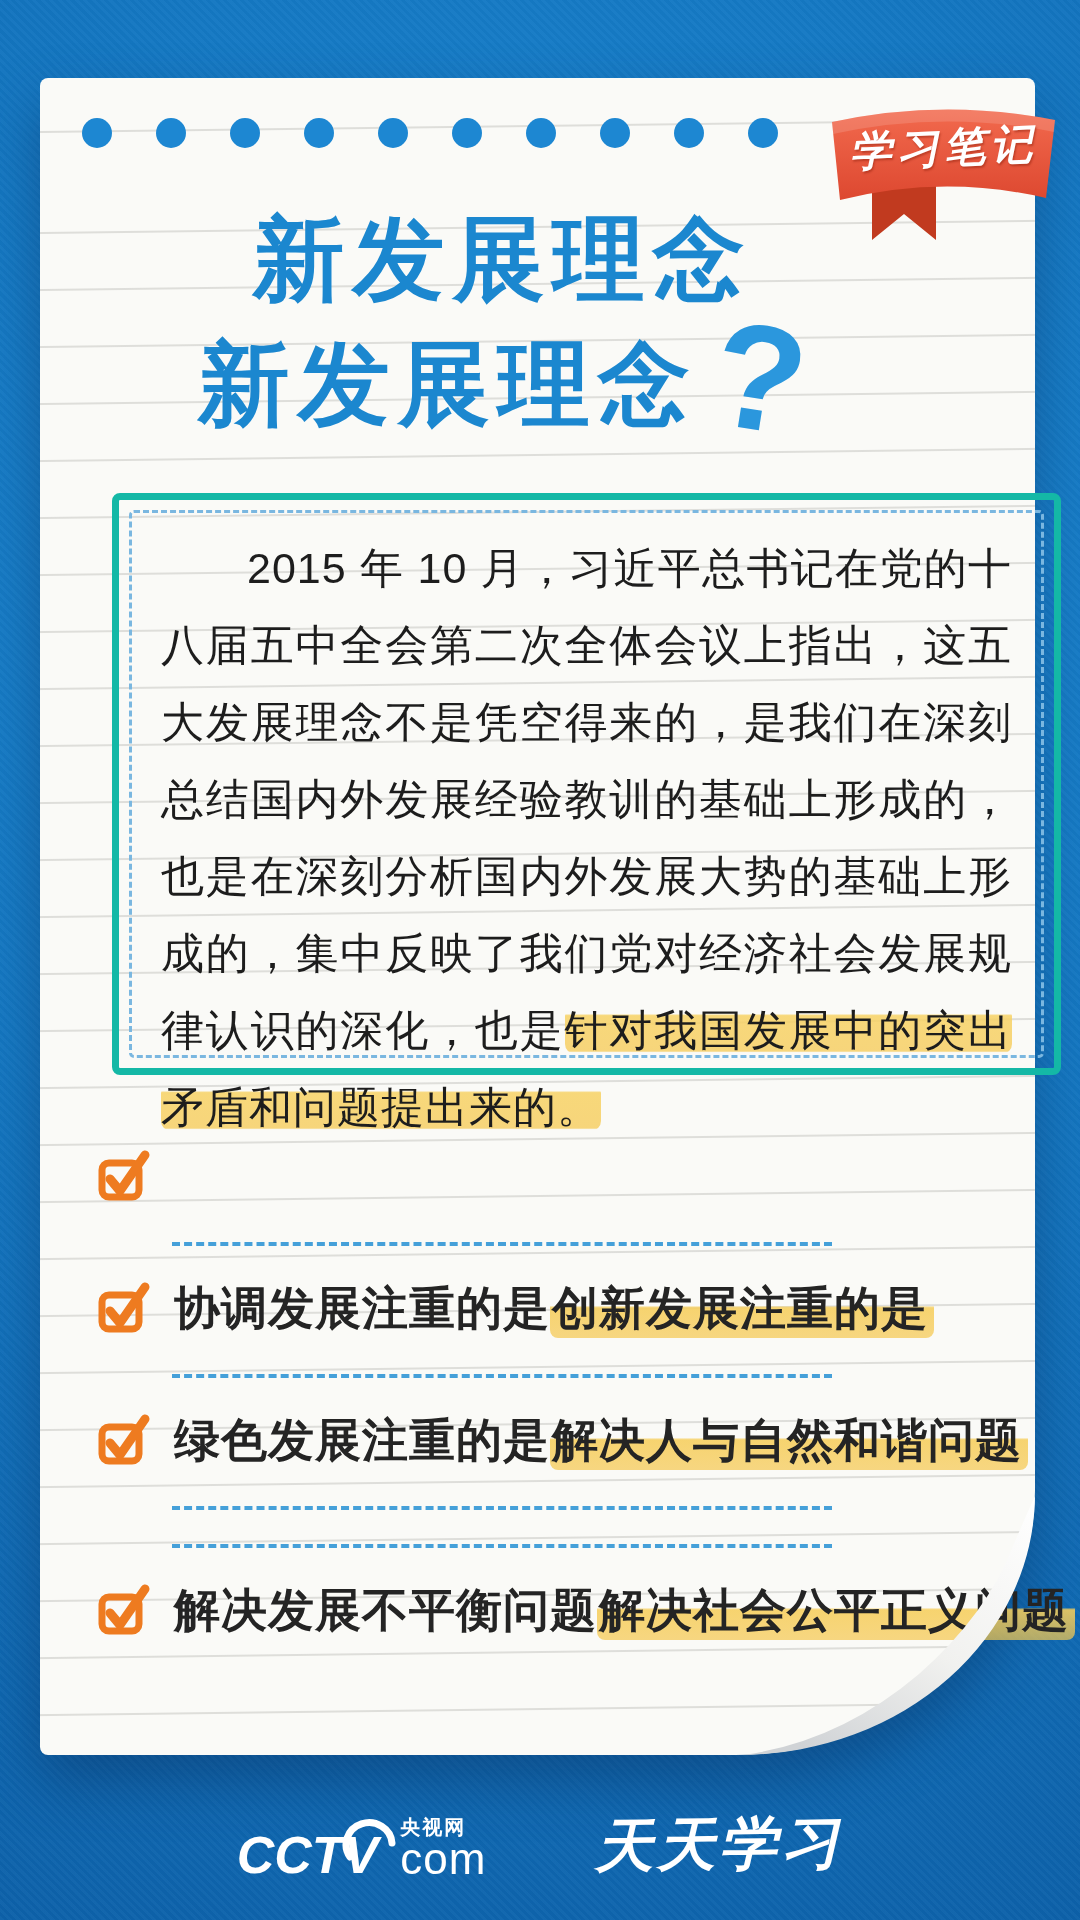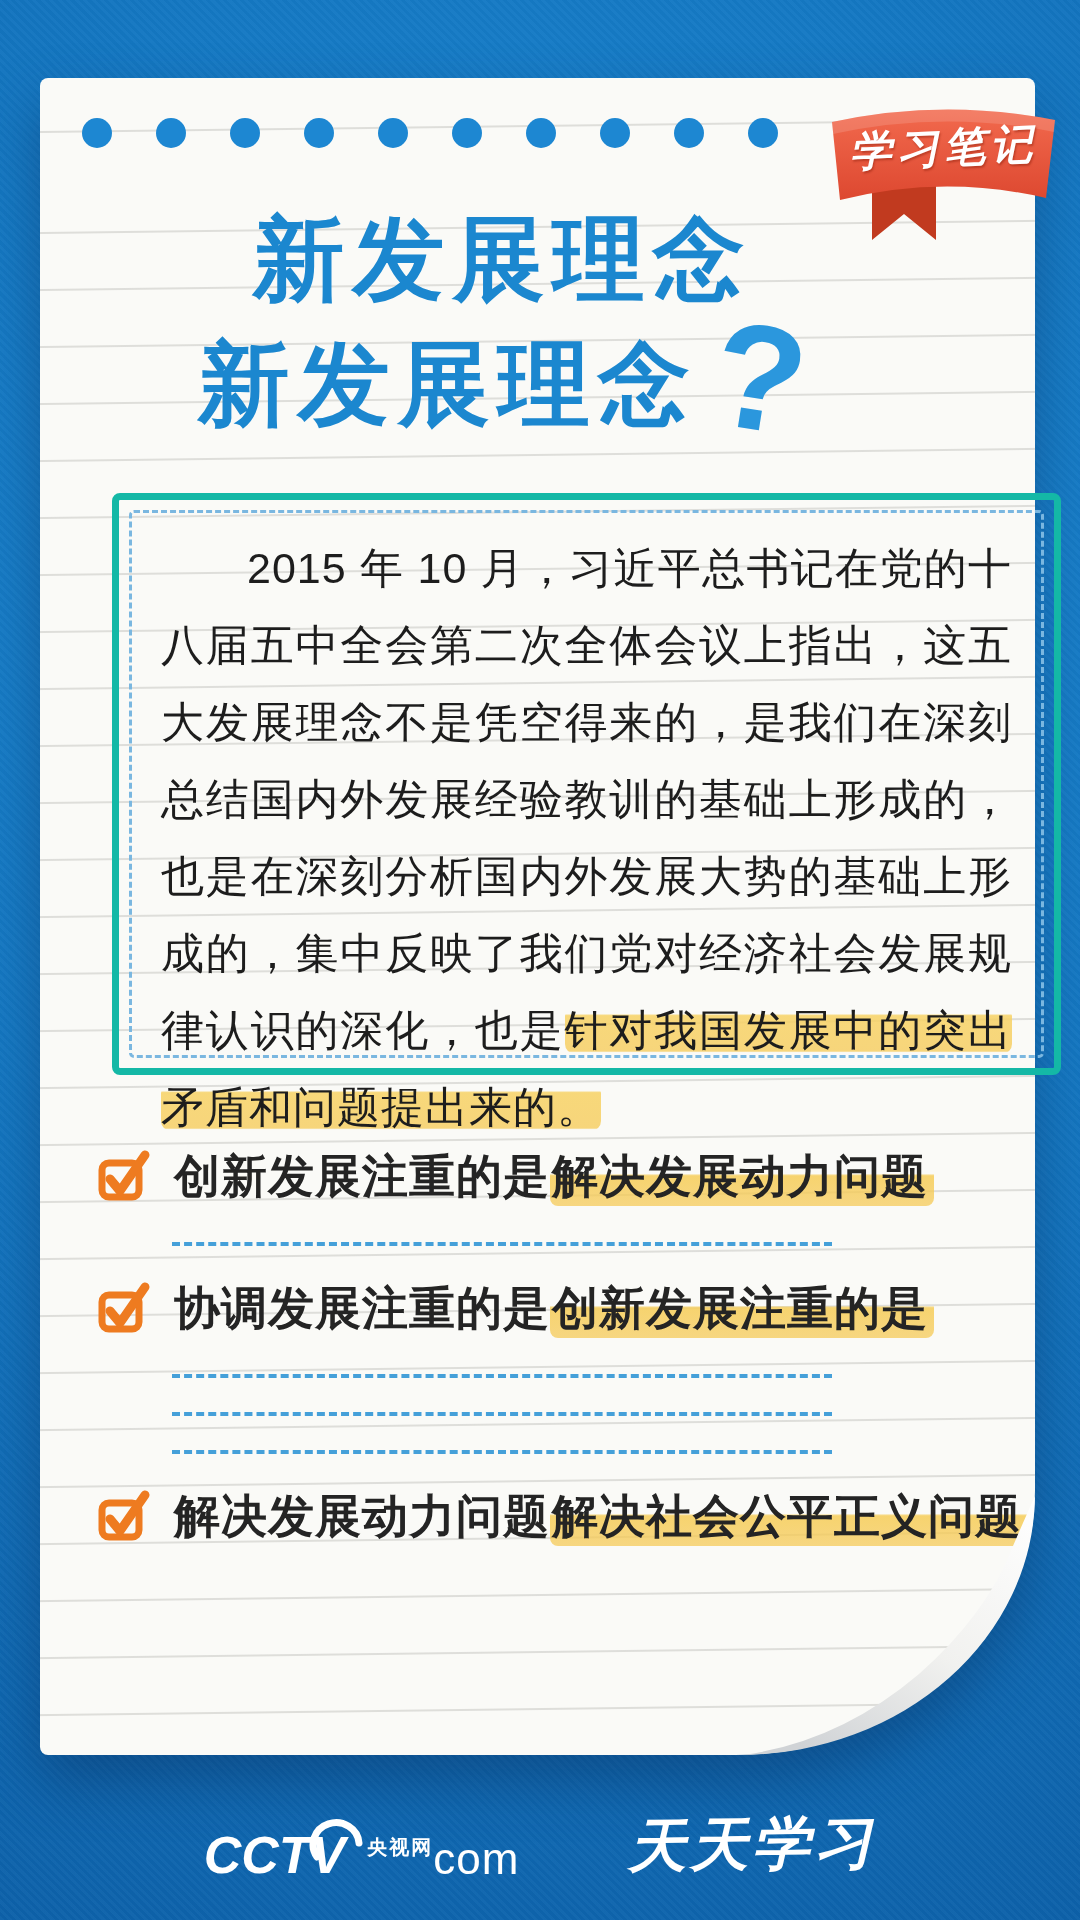--- a/index.html
+++ b/index.html
@@ -97,21 +97,21 @@
   
   .footer{
     position:absolute;left:0;right:0;top:1790px;height:110px;z-index:1;
     display:flex;justify-content:center;align-items:center;gap:109px;color:#fff;
   }
   .cctv-logo{display:flex;align-items:flex-end;position:relative;}
   .cctv-word{
     font-weight:900;font-style:italic;font-size:52px;letter-spacing:0px;line-height:52px;
   }
   .swoosh{margin-left:-38px;margin-bottom:14px;}
-  .stack{display:flex;flex-direction:row;align-items:flex-start;line-height:1;margin-left:2px;}
+  .stack{display:flex;flex-direction:column;align-items:flex-start;line-height:1;margin-left:2px;}
   .stack .cn{font-size:20px;letter-spacing:2px;font-weight:700;}
   .stack .com{font-size:44px;font-weight:400;letter-spacing:1px;}
   .brand{
     font-family:"DejaVu Serif",serif;font-style:italic;font-weight:700;
     font-size:58px;letter-spacing:4px;transform:rotate(-1deg);
   }
 </style>
 </head>
 <body>
 
@@ -143,43 +143,49 @@
     <div class="quote-box">
       <p><span>2015 年 10 月，习近平总书记在党的十八届五中全会第二次全体会议上指出，这五大发展理念不是凭空得来的，是我们在深刻总结国内外发展经验教训的基础上形成的，也是在深刻分析国内外发展大势的基础上形成的，集中反映了我们党对经济社会发展规律认识的深化，也是</span><span class="hl">针对我国发展中的突出矛盾和问题提出来的。</span></p>
     </div>
 
     <div class="checklist" id="checklist">
   <div class="check-row">
     <svg class="checkbox" width="56" height="56" viewBox="0 0 56 56">
       <rect x="6" y="15" width="37" height="34" rx="7" fill="none" stroke="#ee7b20" stroke-width="7"></rect>
       <path d="M14 31 L24 43 L49 7" fill="none" stroke="#ee7b20" stroke-width="9" stroke-linecap="round" stroke-linejoin="round"></path>
     </svg>
-    <div class="check-text"><span class="pre">创新发展注重的是</span><span class="hl2">解决发展动力问题</span></div>
   </div>
   <div class="divider"></div>
 
   <div class="check-row">
     <svg class="checkbox" width="56" height="56" viewBox="0 0 56 56">
       <rect x="6" y="15" width="37" height="34" rx="7" fill="none" stroke="#ee7b20" stroke-width="7"></rect>
       <path d="M14 31 L24 43 L49 7" fill="none" stroke="#ee7b20" stroke-width="9" stroke-linecap="round" stroke-linejoin="round"></path>
     </svg>
     <div class="check-text"><span class="pre">协调发展注重的是</span><span class="hl2">创新发展注重的是</span></div>
   </div>
   <div class="divider"></div>
 
-  <div class="divider"></div>
-
-  <div class="divider"></div>
-
-  <div class="check-row">
-    <svg class="checkbox" width="56" height="56" viewBox="0 0 56 56">
-      <rect x="6" y="15" width="37" height="34" rx="7" fill="none" stroke="#ee7b20" stroke-width="7"></rect>
-      <path d="M14 31 L24 43 L49 7" fill="none" stroke="#ee7b20" stroke-width="9" stroke-linecap="round" stroke-linejoin="round"></path>
-    </svg>
-    <div class="check-text"><span class="pre">解决发展动力问题</span><span class="hl2">解决社会公平正义问题</span></div>
+  <div class="check-row">
+    <svg class="checkbox" width="56" height="56" viewBox="0 0 56 56">
+      <rect x="6" y="15" width="37" height="34" rx="7" fill="none" stroke="#ee7b20" stroke-width="7"></rect>
+      <path d="M14 31 L24 43 L49 7" fill="none" stroke="#ee7b20" stroke-width="9" stroke-linecap="round" stroke-linejoin="round"></path>
+    </svg>
+    <div class="check-text"><span class="pre">绿色发展注重的是</span><span class="hl2">解决人与自然和谐问题</span></div>
+  </div>
+  <div class="divider"></div>
+
+  <div class="divider"></div>
+
+  <div class="check-row">
+    <svg class="checkbox" width="56" height="56" viewBox="0 0 56 56">
+      <rect x="6" y="15" width="37" height="34" rx="7" fill="none" stroke="#ee7b20" stroke-width="7"></rect>
+      <path d="M14 31 L24 43 L49 7" fill="none" stroke="#ee7b20" stroke-width="9" stroke-linecap="round" stroke-linejoin="round"></path>
+    </svg>
+    <div class="check-text"><span class="pre">解决发展不平衡问题</span><span class="hl2">解决社会公平正义问题</span></div>
   </div>
 
 </div>
 
     <svg class="flap" width="320" height="285" viewBox="0 0 320 285">
       <defs>
         <linearGradient id="flapGrad" x1="1" y1="0" x2="0.25" y2="1">
           <stop offset="0" stop-color="#ffffff"></stop>
           <stop offset="0.55" stop-color="#f1f1ef"></stop>
           <stop offset="1" stop-color="#d0d3d6"></stop>

